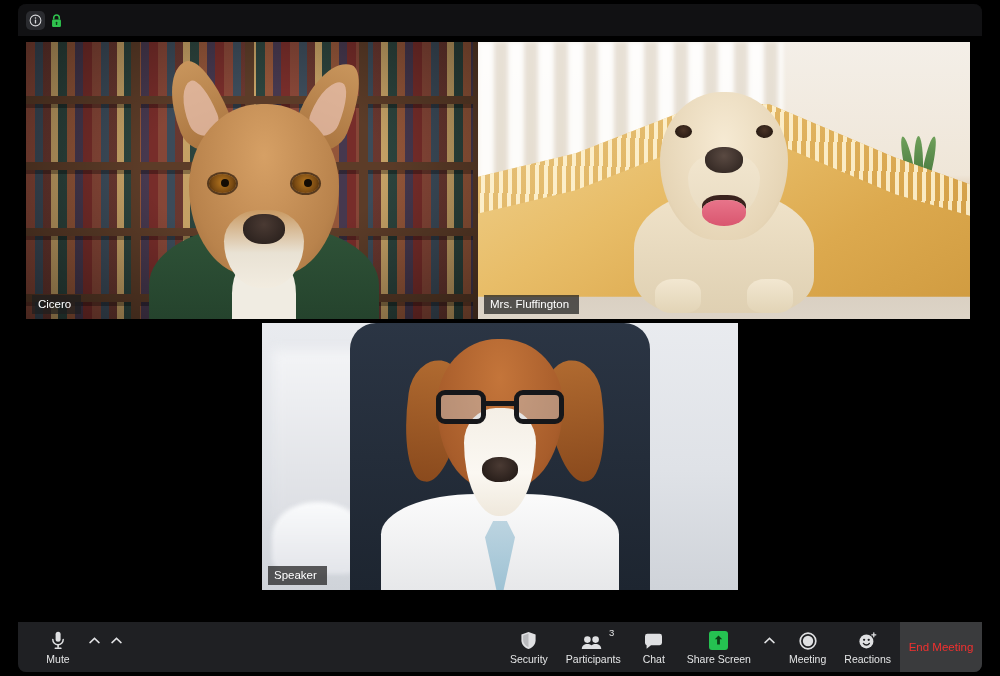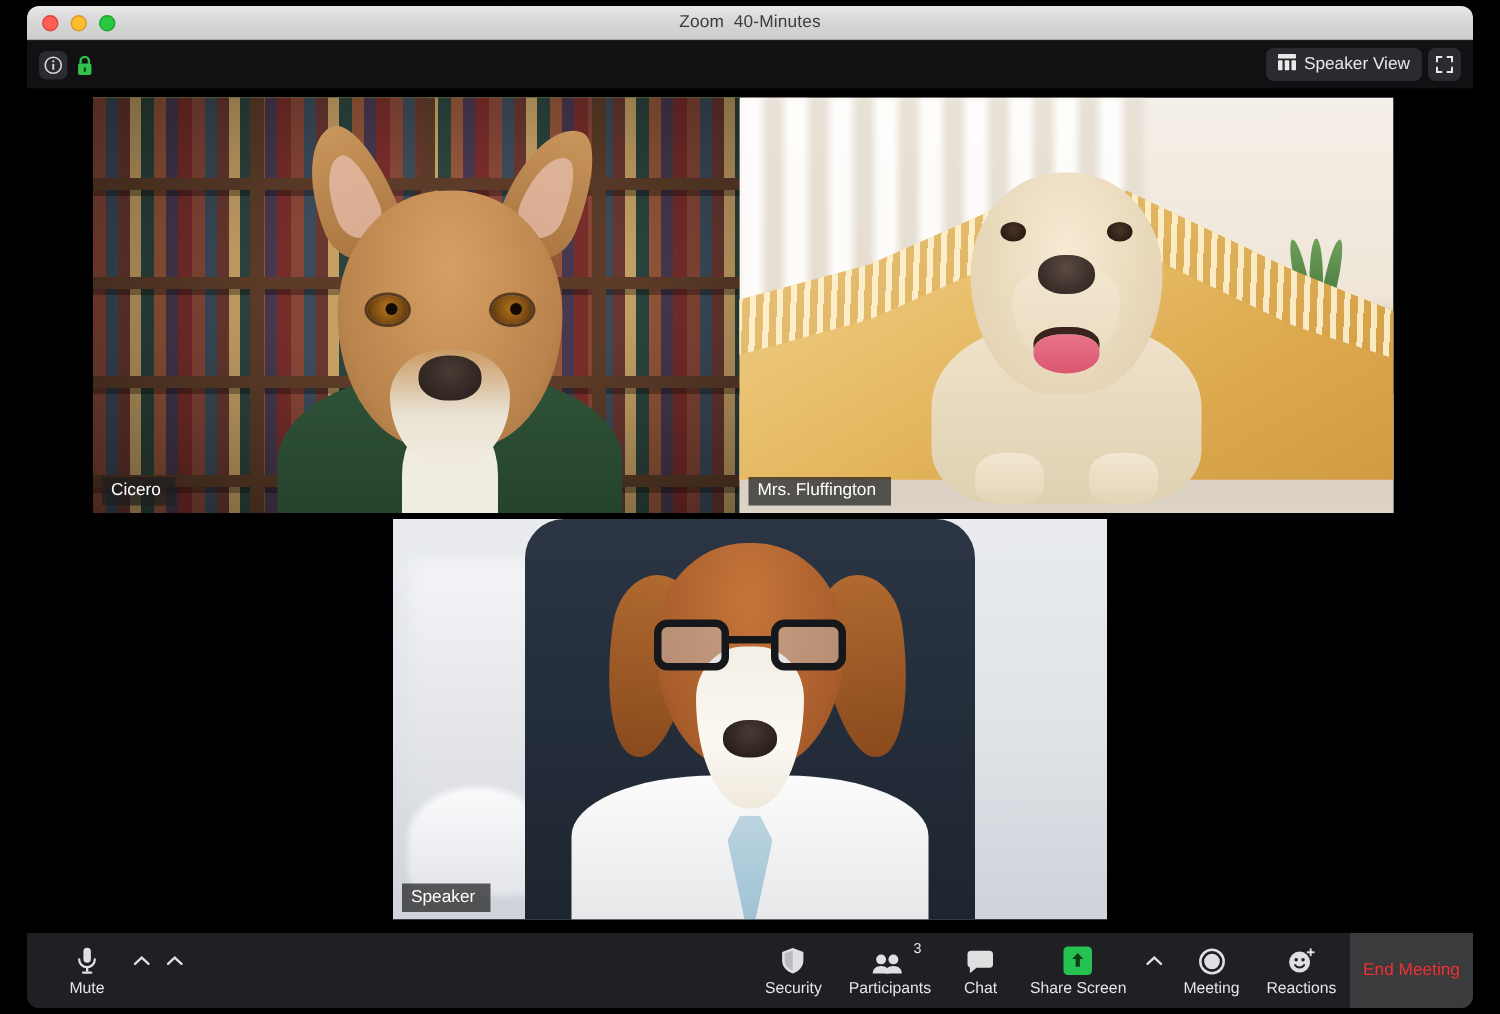--- a/index.html
+++ b/index.html
@@ -102,24 +102,24 @@
   .video-area {
     position: relative;
     flex: 1;
     background: #000;
   }
   .tile {
     position: absolute;
     overflow: hidden;
     background: #1a1a1a;
   }
-  .tile.speaking { outline: 2px solid #c6e06b; outline-offset: -2px; margin-left: 36px; }
+  .tile.speaking { outline: 2px solid #c6e06b; outline-offset: -2px; }
 
   .tile-1 { left: 8px;   top: 6px;   width: 476px; height: 277px; }
-  .tile-2 { left: 475px; top: 6px;   width: 436px; height: 277px; padding-left: 24px; }
+  .tile-2 { left: 460px; top: 6px;   width: 492px; height: 277px; padding-left: 24px; }
   .tile-3 { left: 244px; top: 287px; width: 476px; height: 267px; }
 
   .scene { position: absolute; inset: 0; overflow: hidden; }
 
   .name-tag {
     position: absolute;
     left: 6px; bottom: 5px;
     max-width: 70%;
     background: rgba(30,30,30,.72);
     color: #fff;
@@ -495,28 +495,20 @@
     background: #25c151;
     border-radius: 3px;
     display: flex; align-items: center; justify-content: center;
   }
 </style>
 </head>
 <body>
 
 <div class="app-window">
 
-  <div class="titlebar">
-    <div class="traffic-lights">
-      <span class="tl tl-close"></span>
-      <span class="tl tl-min"></span>
-      <span class="tl tl-max"></span>
-    </div>
-    <div class="window-title">Zoom  40-Minutes</div>
-  </div>
 
   <div class="meeting-body">
 
     <div class="top-bar">
       <div class="top-left">
         <div class="info-btn">
           <svg width="13" height="13" viewBox="0 0 16 16" aria-hidden="true">
             <circle cx="8" cy="8" r="6.6" fill="none" stroke="#d7d8da" stroke-width="1.3"></circle>
             <circle cx="8" cy="4.8" r=".95" fill="#d7d8da"></circle>
             <rect x="7.2" y="6.7" width="1.6" height="5" rx=".7" fill="#d7d8da"></rect>
@@ -524,38 +516,20 @@
         </div>
         <div class="lock-badge">
           <svg width="13" height="15" viewBox="0 0 14 16" aria-hidden="true">
             <path d="M4 7V5a3 3 0 0 1 6 0v2" fill="none" stroke="#2fc24d" stroke-width="1.7"></path>
             <rect x="2.2" y="6.8" width="9.6" height="8.2" rx="1.4" fill="#2fc24d"></rect>
             <rect x="6.3" y="9.4" width="1.5" height="3.4" rx=".6" fill="#0d3f1a"></rect>
           </svg>
         </div>
       </div>
 
-      <div class="top-right">
-        <div class="view-switch">
-          <span>
-            <svg width="12" height="11" viewBox="0 0 12 11" aria-hidden="true">
-              <rect x="0" y="0" width="12" height="3" rx=".6" fill="#e9e9ea"></rect>
-              <rect x="0" y="4.2" width="3" height="6.8" rx=".6" fill="#e9e9ea"></rect>
-              <rect x="4.5" y="4.2" width="3" height="6.8" rx=".6" fill="#e9e9ea"></rect>
-              <rect x="9" y="4.2" width="3" height="6.8" rx=".6" fill="#e9e9ea"></rect>
-            </svg>
-          </span>
-          <span class="label">Speaker View</span>
-        </div>
-        <div class="fullscreen-btn">
-          <svg width="12" height="12" viewBox="0 0 12 12" aria-hidden="true">
-            <path d="M1 4V1h3M8 1h3v3M11 8v3H8M4 11H1V8" fill="none" stroke="#e9e9ea" stroke-width="1.3" stroke-linecap="round"></path>
-          </svg>
-        </div>
-      </div>
     </div>
 
     <div class="video-area">
 
       <div class="tile tile-1 speaking">
         <div class="scene">
           <div class="lib-bg"></div>
           <div class="lib-shelves"></div>
           <div class="lib-uprights"></div>
           <div class="lib-vignette"></div>

